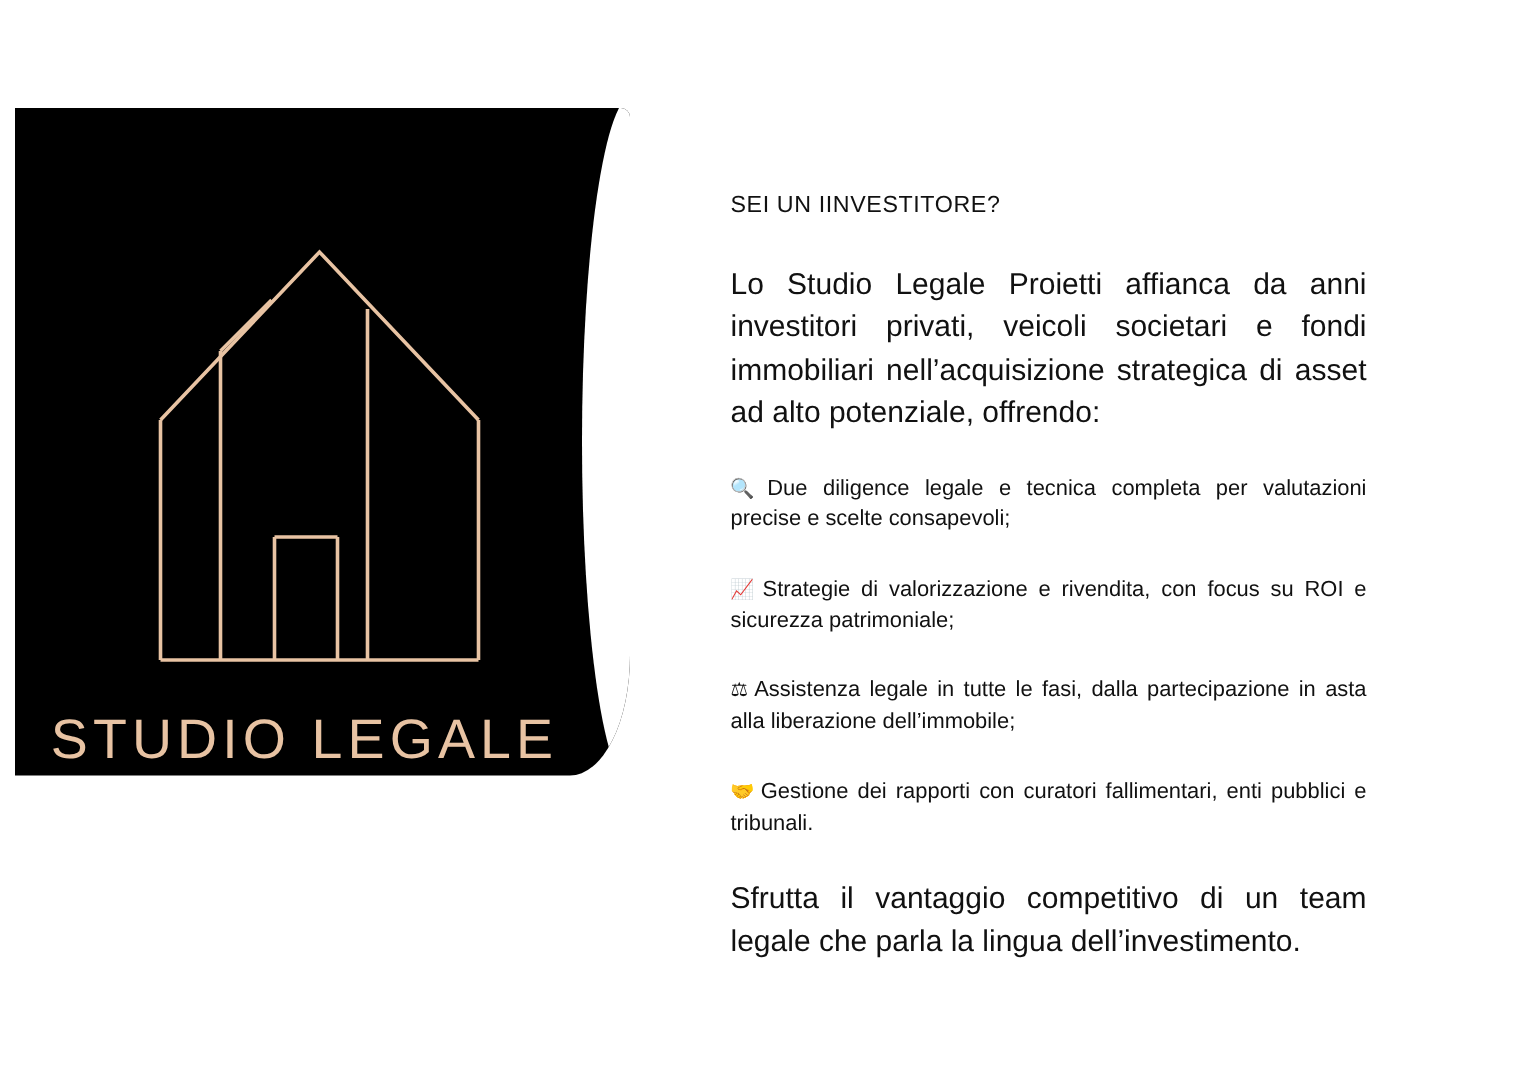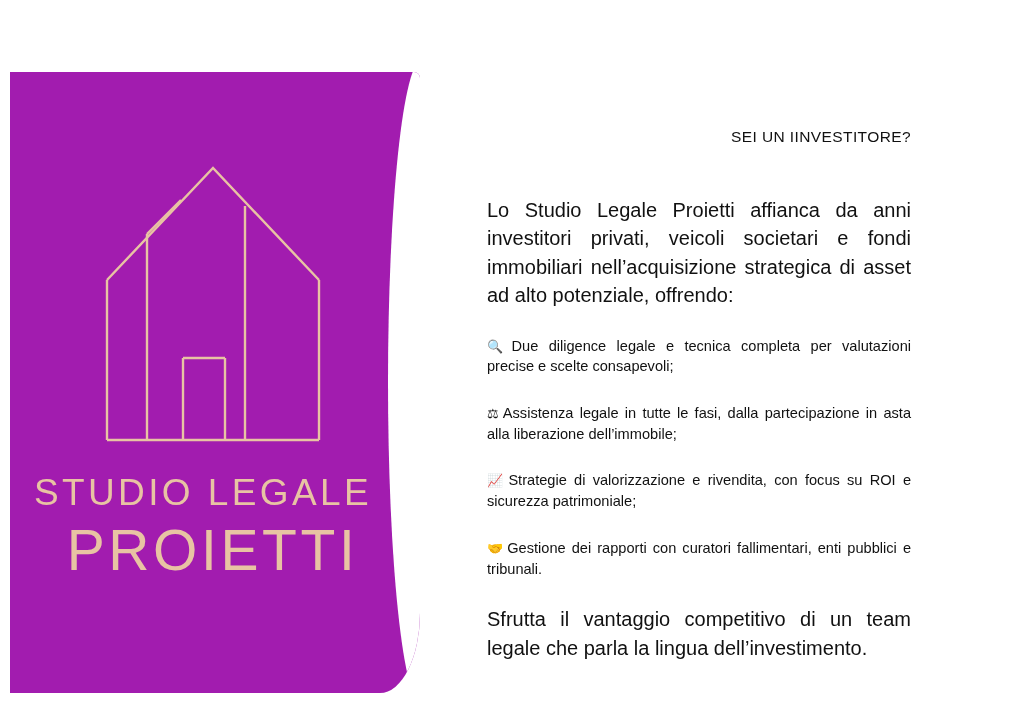--- a/index.html
+++ b/index.html
@@ -14,22 +14,22 @@
     font-family: "Liberation Sans", sans-serif;
     overflow: hidden;
   }
 
   
   .logo-panel {
     position: absolute;
     left: 10px;
     top: 72px;
     width: 410px;
-    height: 621px;
-    background: #a21caf;
+    height: 445px;
+    background: #000000;
     border-top-right-radius: 6px;
     border-bottom-right-radius: 40px 80px;
     overflow: hidden;
   }
   
   .panel-curve {
     position: absolute;
     right: -2px;
     top: 0;
     width: 34px;
@@ -74,24 +74,24 @@
 
   
   .content {
     position: absolute;
     left: 487px;
     top: 128px;
     width: 424px;
     color: #111111;
   }
   .headline {
-    text-align: right;
+    text-align: left;
     font-size: 15.5px;
     letter-spacing: 0.4px;
-    margin-bottom: 50px;
+    margin-bottom: 30px;
   }
   .para {
     font-size: 20px;
     line-height: 1.42;
     text-align: justify;
     margin: 0 0 26px 0;
   }
   .bullet {
     font-size: 14.6px;
     line-height: 1.42;
@@ -145,25 +145,25 @@
 
   <div class="headline">SEI UN IINVESTITORE?</div>
 
   <p class="para">Lo Studio Legale Proietti affianca da anni investitori privati, veicoli societari e fondi immobiliari nell’acquisizione strategica di asset ad alto potenziale, offrendo:</p>
 
   <p class="bullet">
     <span class="emoji">🔍</span><span>Due diligence legale e tecnica completa per valutazioni precise e scelte consapevoli;</span>
   </p>
 
   <p class="bullet">
-    <span class="emoji">⚖</span><span>Assistenza legale in tutte le fasi, dalla partecipazione in asta alla liberazione dell’immobile;</span>
+    <span class="emoji">📈</span><span>Strategie di valorizzazione e rivendita, con focus su ROI e sicurezza patrimoniale;</span>
   </p>
 
   <p class="bullet">
-    <span class="emoji">📈</span><span>Strategie di valorizzazione e rivendita, con focus su ROI e sicurezza patrimoniale;</span>
+    <span class="emoji">⚖</span><span>Assistenza legale in tutte le fasi, dalla partecipazione in asta alla liberazione dell’immobile;</span>
   </p>
 
   <p class="bullet">
     <span class="emoji">🤝</span><span>Gestione dei rapporti con curatori fallimentari, enti pubblici e tribunali.</span>
   </p>
 
   <p class="para last">Sfrutta il vantaggio competitivo di un team legale che parla la lingua dell’investimento.</p>
 </div>
 
 </body></html>

